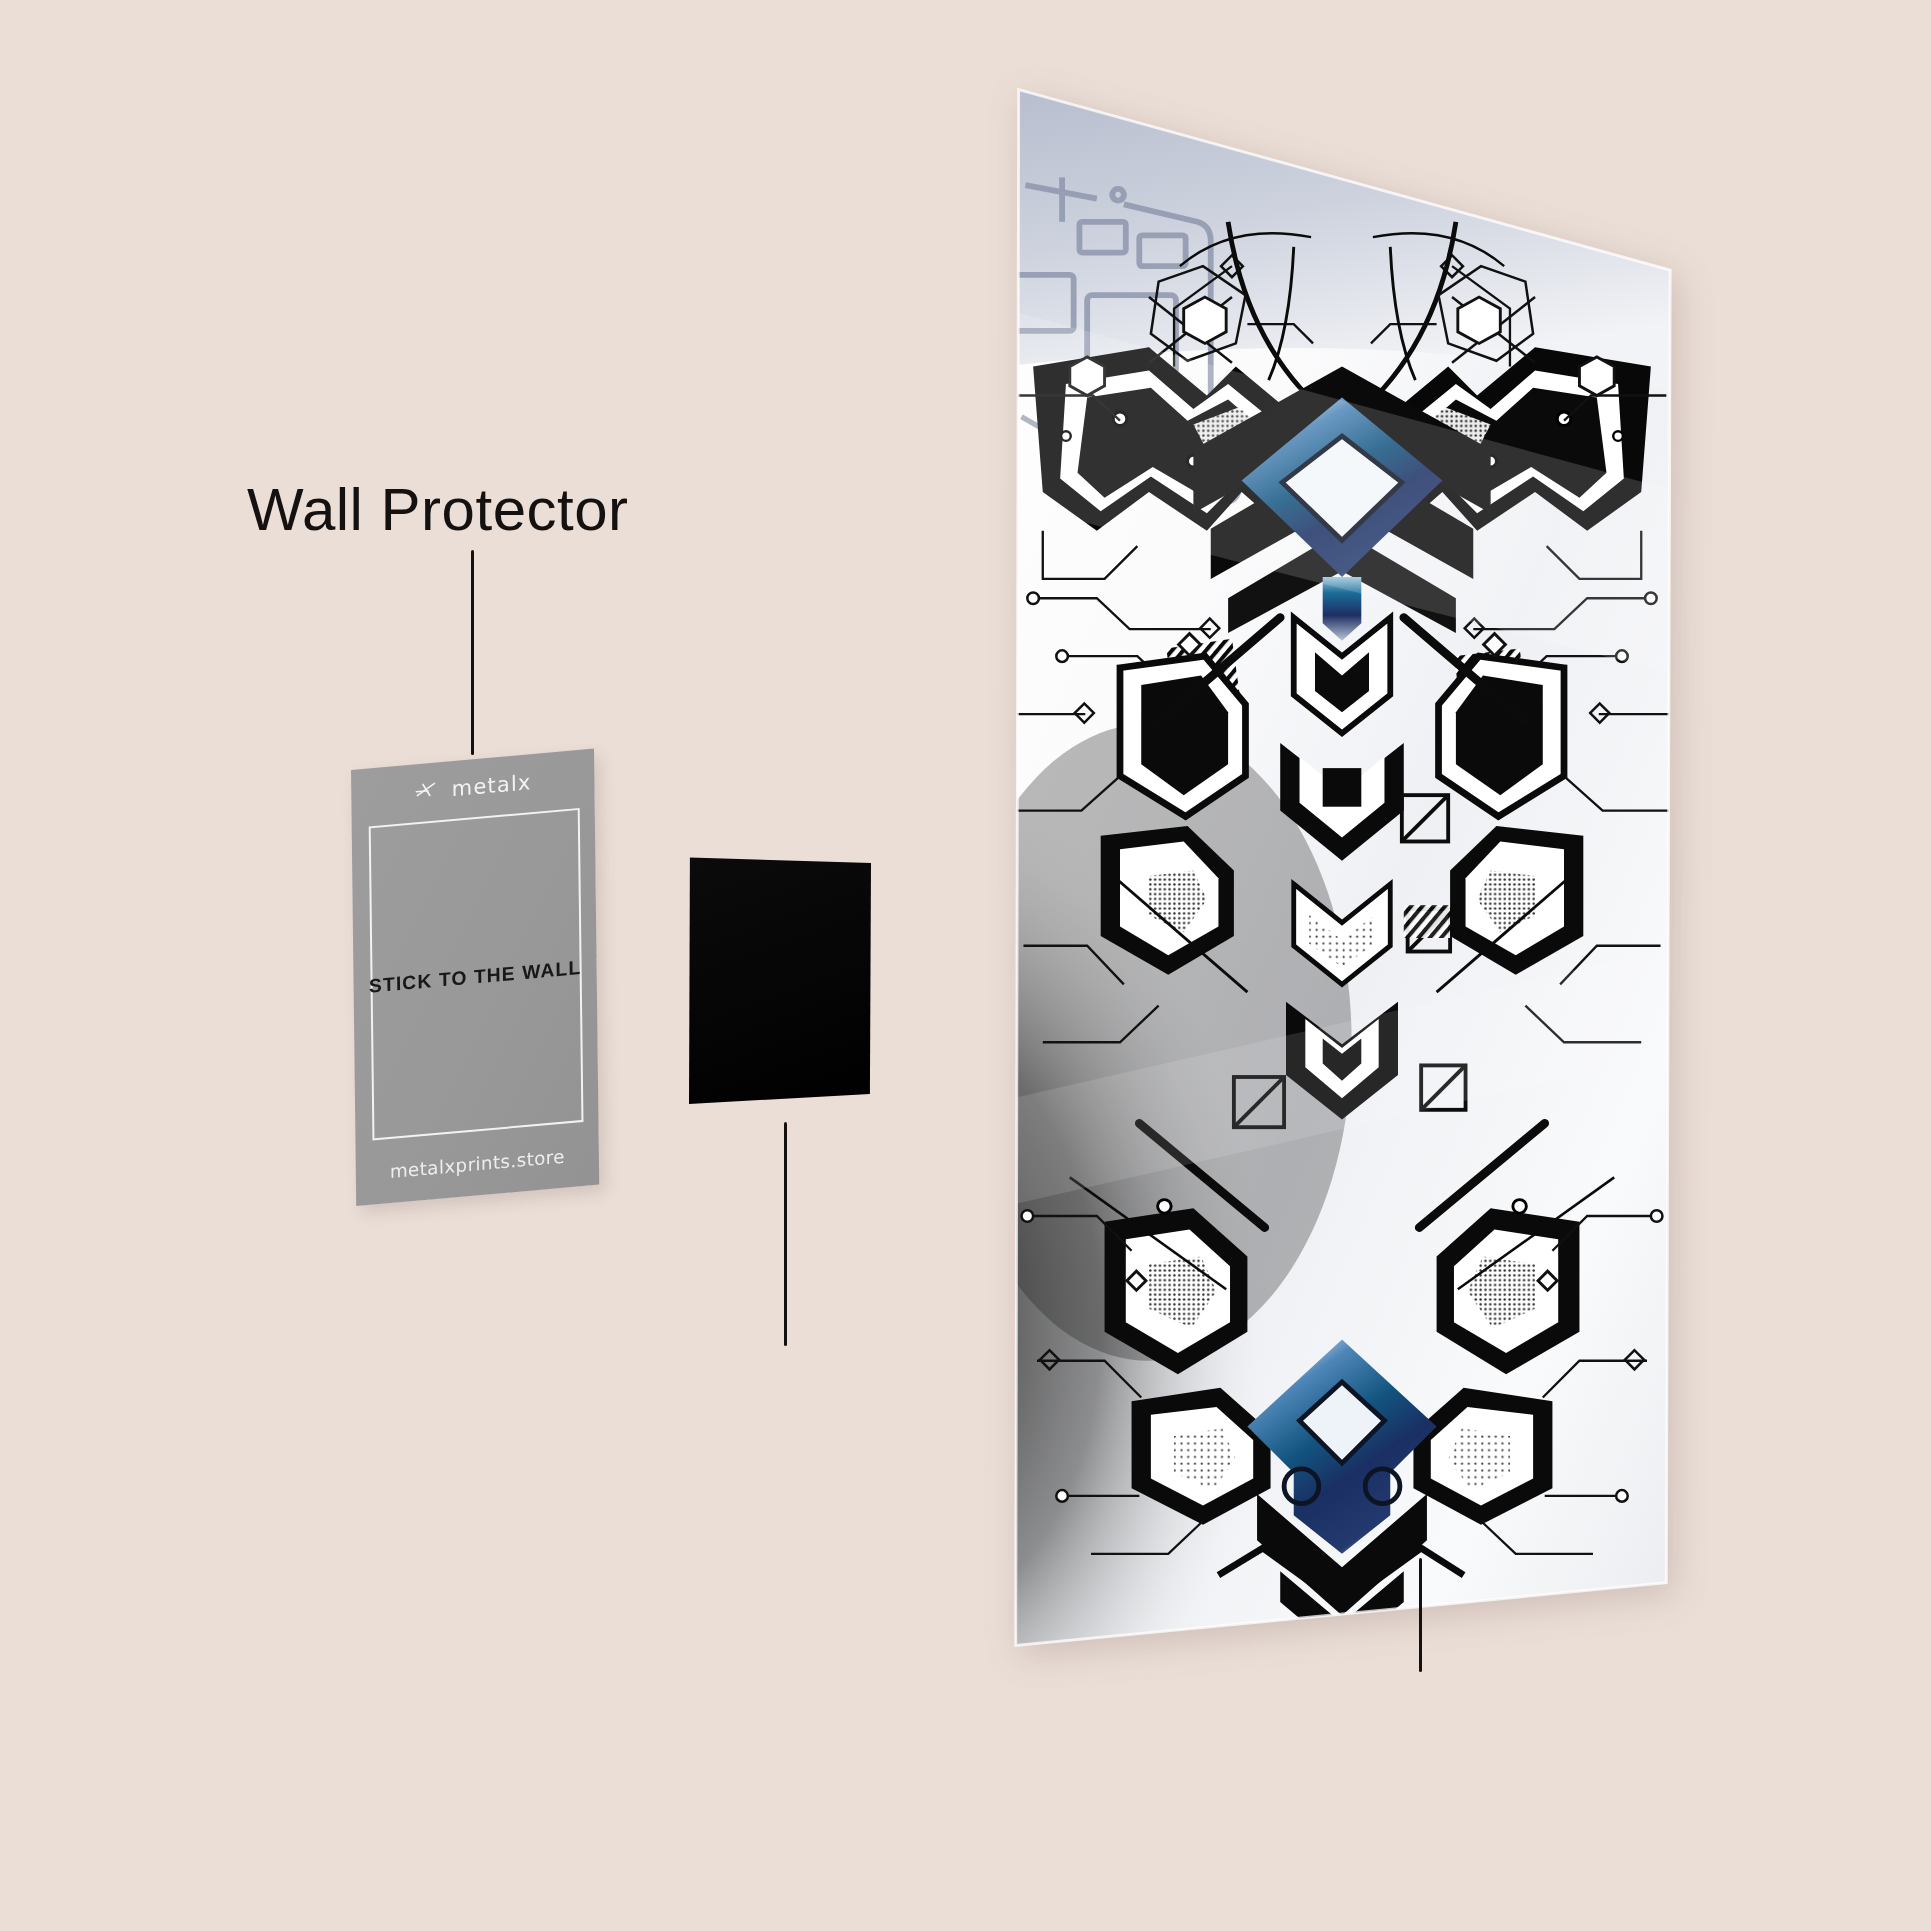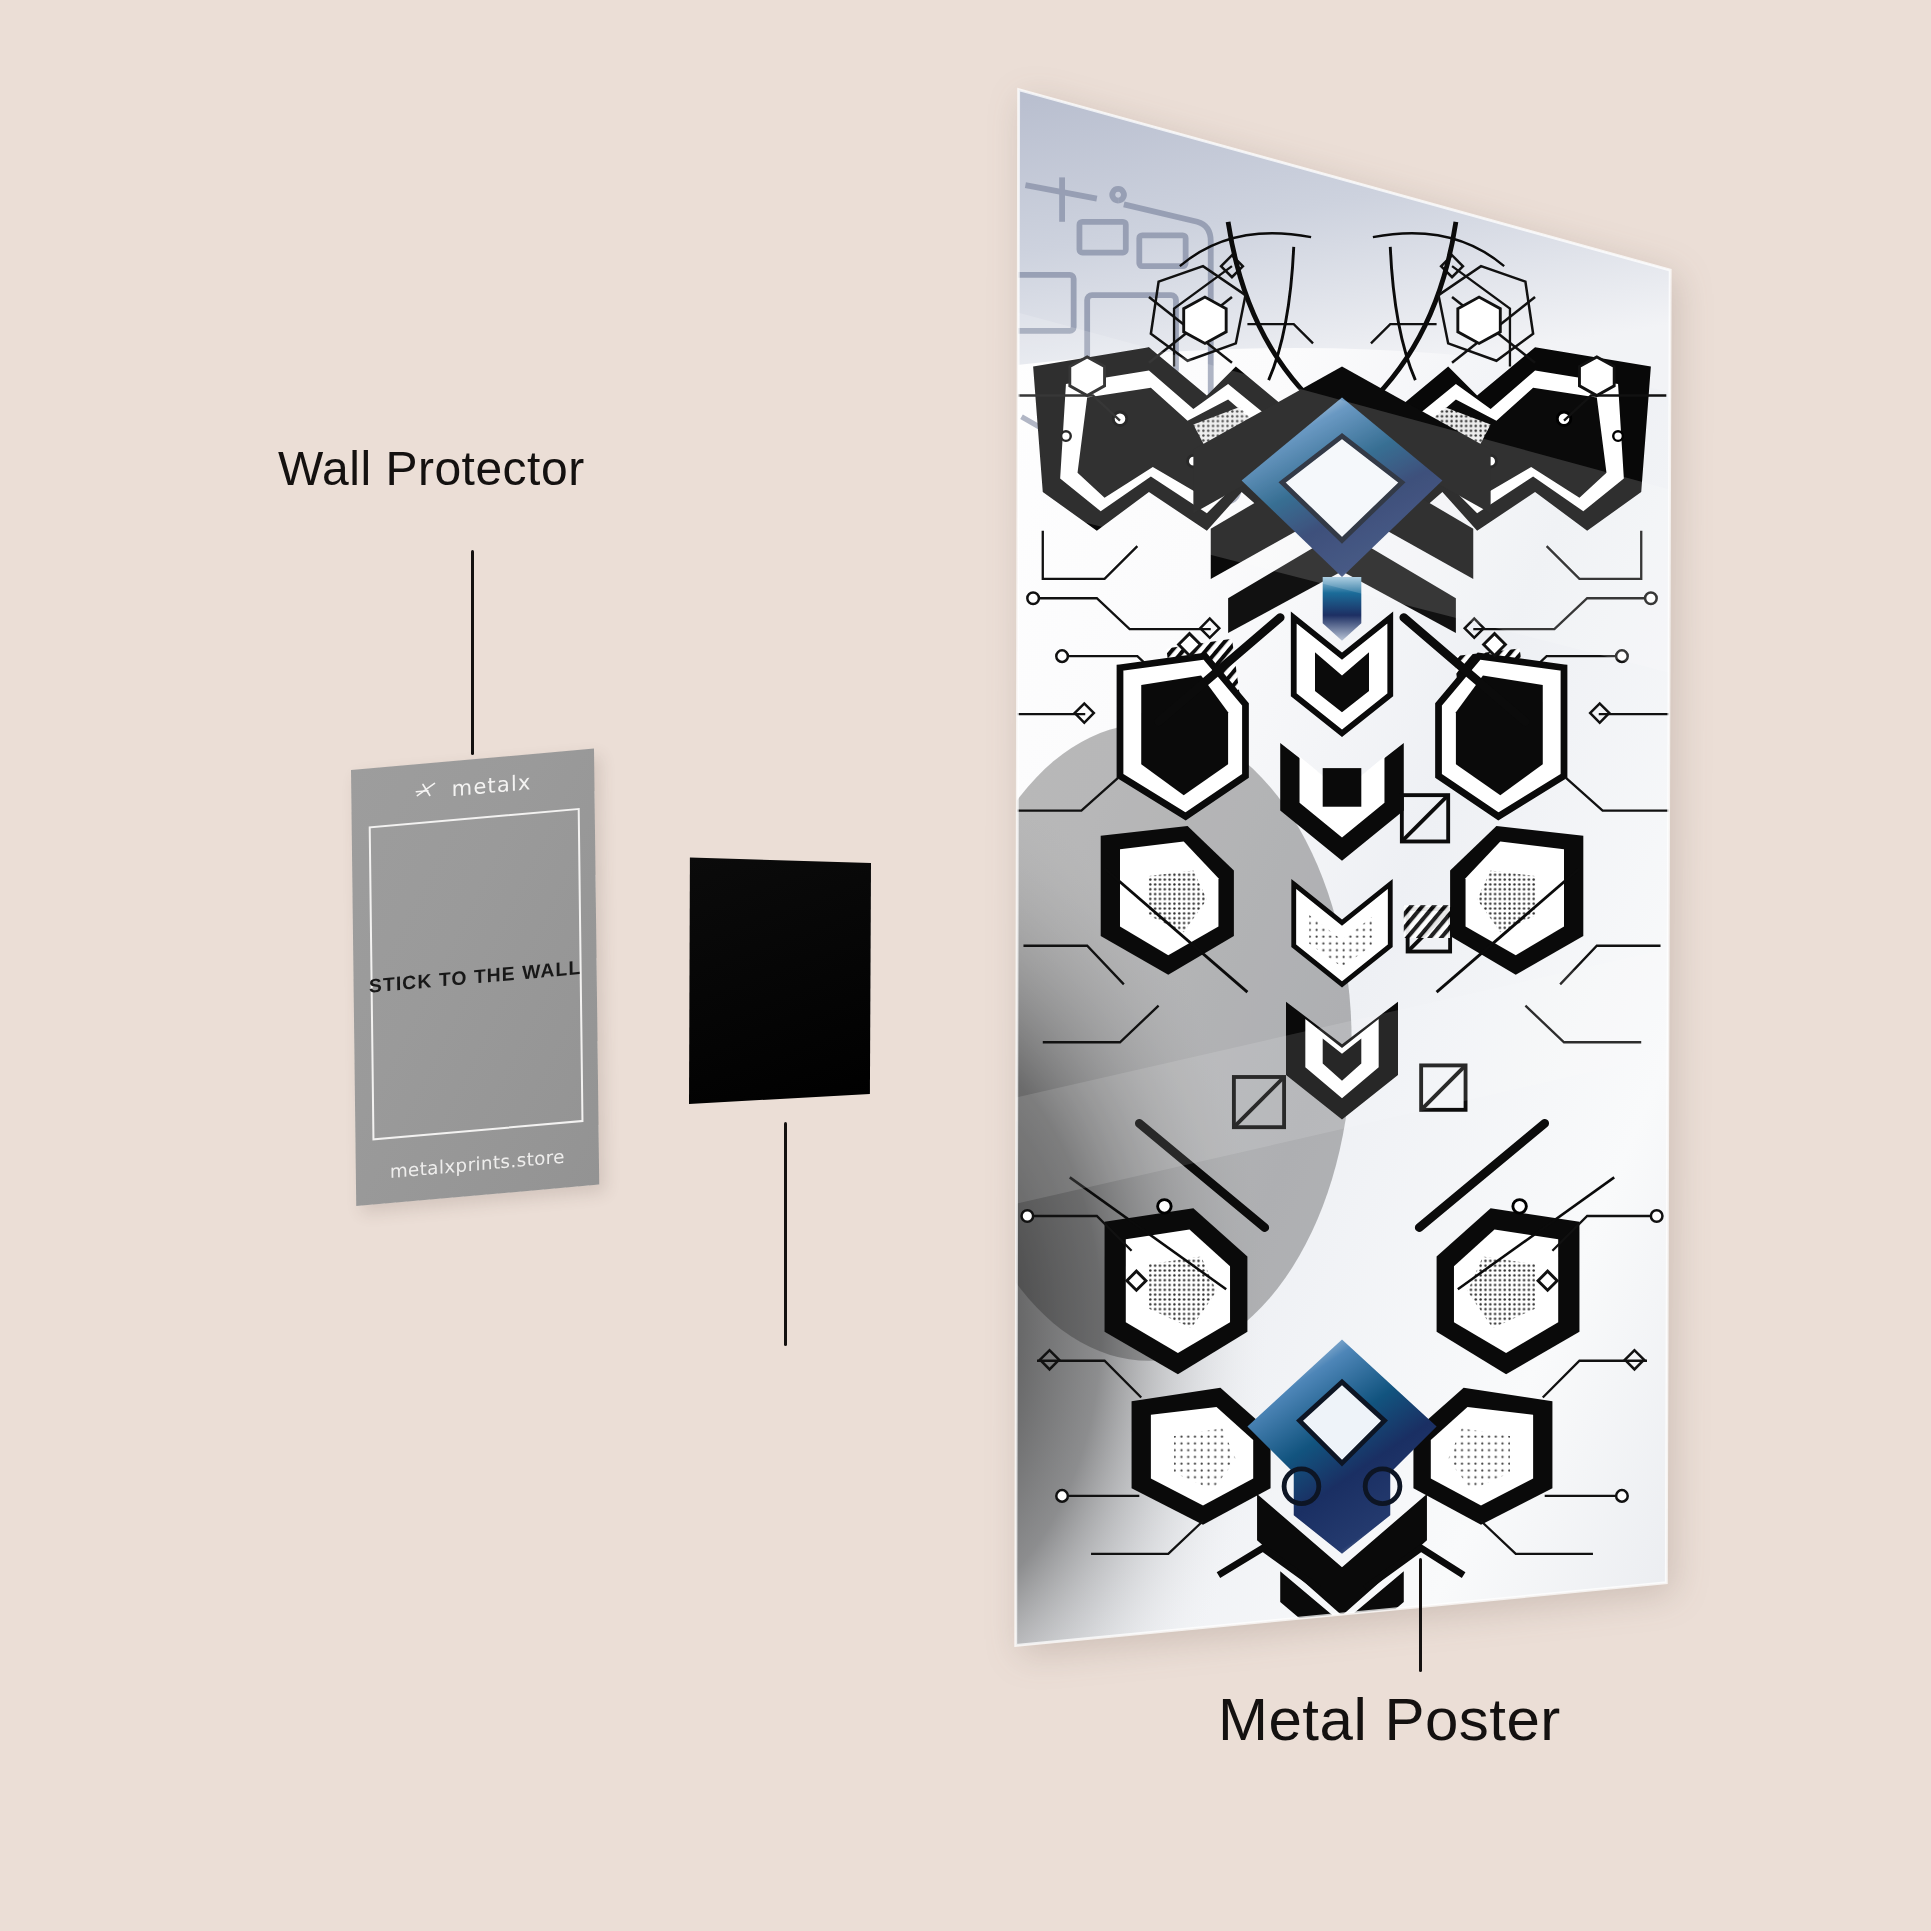--- a/index.html
+++ b/index.html
@@ -7,21 +7,21 @@
   body{
     width:1931px;height:1931px;overflow:hidden;
     font-family:"Liberation Sans", sans-serif;
     background:#ebded6;
     position:relative;
   }
   #stage{position:absolute;inset:0;width:1931px;height:1931px;background:#ebded6;}
 
   
   .callout{position:absolute;color:#141110;font-weight:400;letter-spacing:0.5px;white-space:pre-line;}
-  .callout.lbl-wall{left:247px;top:444px;font-size:48px;line-height:1.06;margin-left:31px;}
+  .callout.lbl-wall{left:247px;top:478px;font-size:60px;line-height:1.06;}
   .callout.lbl-magnet{left:676px;top:1356px;font-size:60px;line-height:1.12;text-align:left;}
   .callout.lbl-poster{left:1218px;top:1688px;font-size:60px;line-height:1.06;}
 
   .leader{position:absolute;background:#141110;width:2.9px;border-radius:1.9px;}
   .leader-wall{left:471px;top:550px;height:205px;}
   .leader-magnet{left:784px;top:1122px;height:224px;}
   .leader-poster{left:1419px;top:1558px;height:114px;}
 
   
   #protector-wrap{position:absolute;left:328px;top:753px;width:290px;height:483px;}
@@ -356,16 +356,15 @@
 
         <path d="M0,240 L700,430 L700,620 L0,440 Z" fill="#ffffff" opacity="0.16"></path>
         <path d="M0,1060 L700,900 L700,1010 L0,1170 Z" fill="#ffffff" opacity="0.12"></path>
       </g>
 
       <polygon points="15,13 690,200 686,1560 12,1625" fill="none" stroke="#ffffff" stroke-width="3" opacity="0.75"></polygon>
     </svg>
   </div>
 
   <div class="leader leader-poster"></div>
-  <div class="callout lbl-poster">Metal Poster</div>
 
 </div>
 
 
 </body></html>

